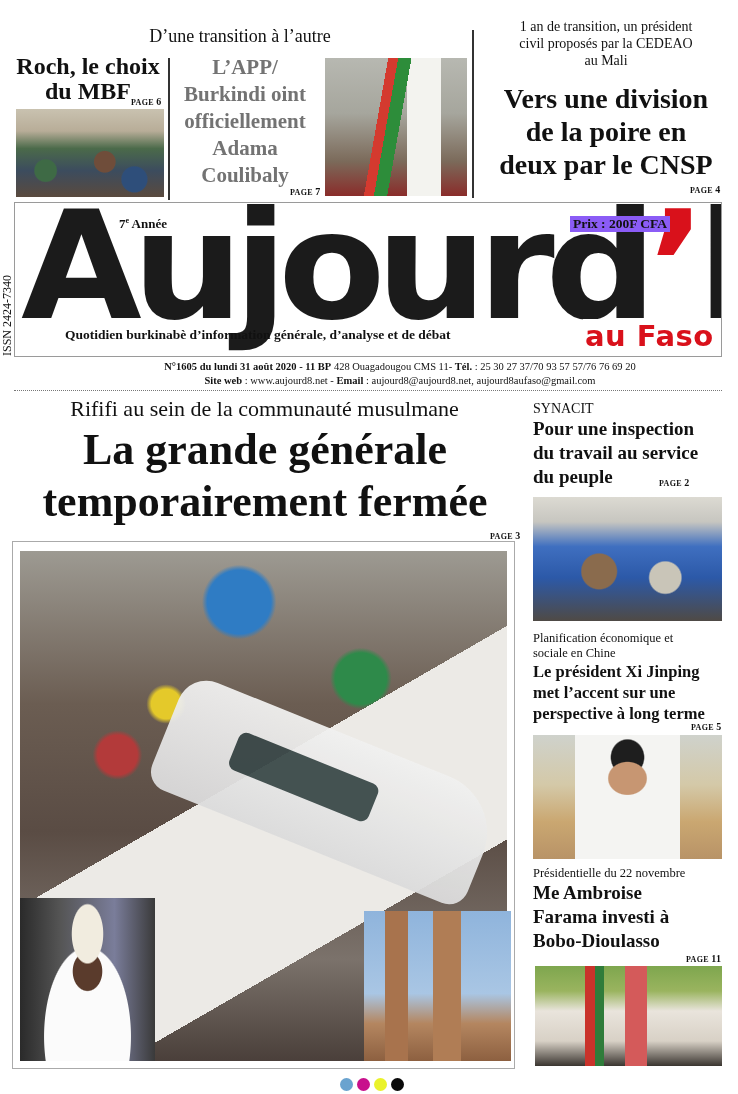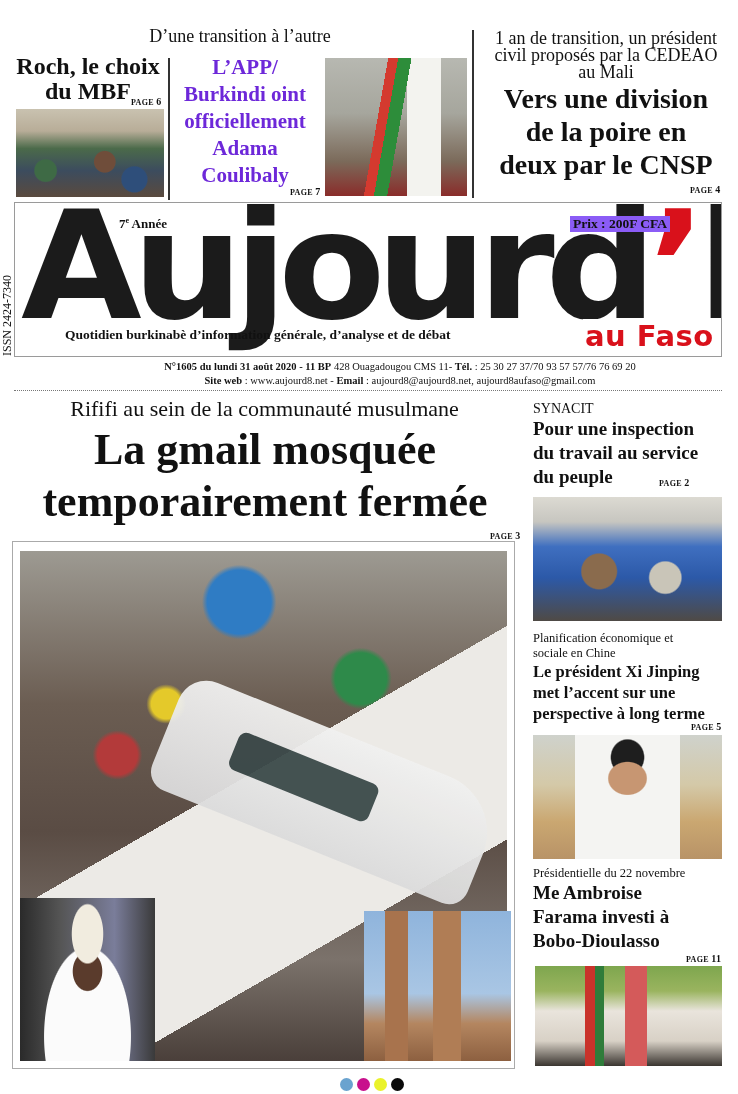--- a/index.html
+++ b/index.html
@@ -67,36 +67,36 @@
   <span>du MBF</span>
 </a>
 <div class="abs page-ref" style="left:131px; top:96px;">
   <span>PAGE</span>
   <b>6</b>
 </div>
 <div class="photo crowd-hall" style="left:16px; top:109px; width:148px; height:88px;"></div>
 
 <div class="vline" style="left:168px; top:58px; height:142px;"></div>
 
-<a class="abs serif bold center" style="left:170px; top:54px; width:150px; font-size:21px; line-height:27px; color:#6d28d9; text-decoration:none;">
+<a class="abs serif bold center" style="left:170px; top:54px; width:150px; font-size:21px; line-height:27px; color:#737373; text-decoration:none;">
   <span>L’APP/</span><br>
   <span>Burkindi oint</span><br>
   <span>officiellement</span><br>
   <span>Adama</span><br>
   <span>Coulibaly</span>
 </a>
 <div class="abs page-ref" style="left:290px; top:186px;">
   <span>PAGE</span>
   <b>7</b>
 </div>
 <div class="photo flag-ceremony" style="left:325px; top:58px; width:142px; height:138px;"></div>
 
 <div class="vline" style="left:472px; top:30px; height:168px;"></div>
 
-<div class="abs serif center" style="left:478px; top:30px; width:256px; font-size:18px; line-height:17px;">
+<div class="abs serif center" style="left:478px; top:18px; width:256px; font-size:14px; line-height:17px;">
   <span>1 an de transition, un président</span><br>
   <span>civil proposés par la CEDEAO</span><br>
   <span>au Mali</span>
 </div>
 <a class="abs serif bold center" style="left:478px; top:82px; width:256px; font-size:28px; line-height:33px; color:#111; text-decoration:none;">
   <span>Vers une division</span><br>
   <span>de la poire en</span><br>
   <span>deux par le CNSP</span>
 </a>
 <div class="abs page-ref" style="left:690px; top:184px;">
@@ -122,21 +122,21 @@
 <div class="abs serif center" style="left:60px; top:361px; width:680px; font-size:10.5px; white-space:nowrap;">
   <b>N°1605 du lundi 31 août 2020 - 11 BP</b><span> 428 Ouagadougou CMS 11-  </span><b>Tél.</b><span> : 25 30 27 37/70 93 57 57/76 76 69 20</span>
 </div>
 <div class="abs serif center" style="left:60px; top:375px; width:680px; font-size:10.5px; white-space:nowrap;">
   <b>Site web</b><span> : www.aujourd8.net - </span><b>Email</b><span> : aujourd8@aujourd8.net, aujourd8aufaso@gmail.com</span>
 </div>
 <div class="abs" style="left:14px; top:390px; width:708px; border-top:1px dotted #777;"></div>
 
 <div class="abs serif center" style="left:12px; top:396px; width:505px; font-size:22px;">Rififi au sein de la communauté musulmane</div>
 <a class="abs serif bold center" style="left:10px; top:424px; width:510px; font-size:44px; line-height:52px; color:#111; text-decoration:none;">
-  <span>La gmail mosquée</span><br>
+  <span>La grande générale</span><br>
   <span>temporairement fermée</span>
 </a>
 <div class="abs page-ref" style="left:490px; top:522px;margin-top:8px;">
   <span>PAGE</span>
   <b>3</b>
 </div>
 
 <div class="abs" style="left:12px; top:541px; width:503px; height:528px; border:1px solid #aaa; background:#fff;">
   <div class="photo mosque-crowd" style="left:7px; top:9px; width:487px; height:510px;">
     <div class="abs" style="left:135px; top:180px; width:340px; height:120px; background:linear-gradient(180deg,#f1f1f0,#dcdcdc); border-radius:30px 60px 20px 20px; transform:rotate(22deg); opacity:0.95;">

